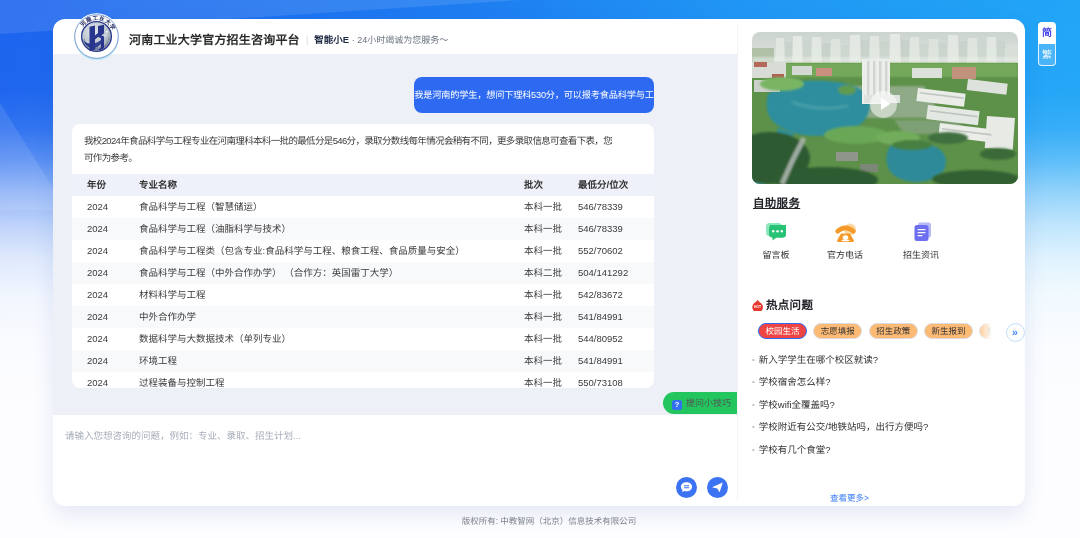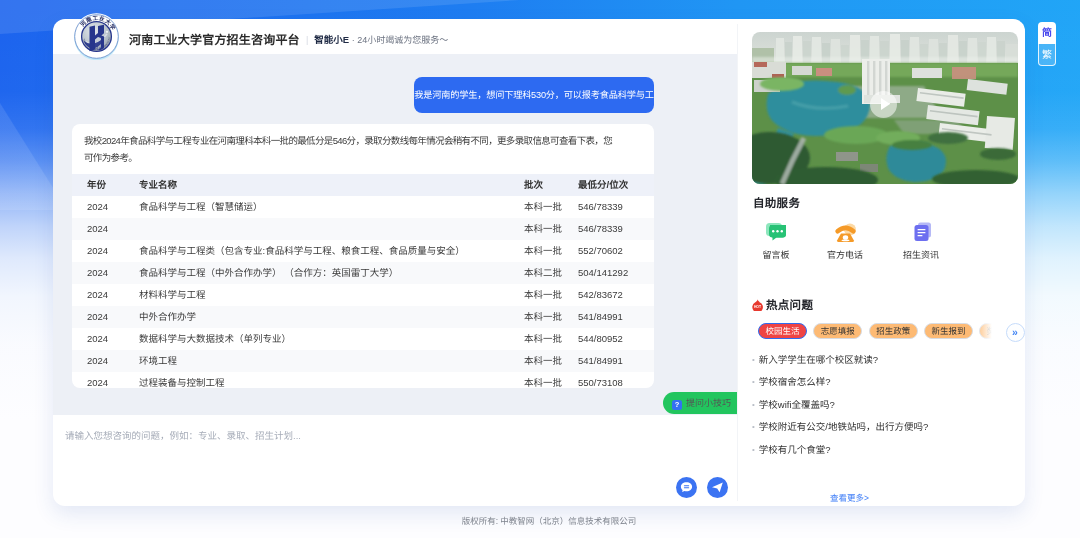--- a/index.html
+++ b/index.html
@@ -136,20 +136,21 @@
           <span class="c4">最低分/位次</span>
         </div>
       <div class="trow">
           <span class="c1">2024</span>
           <span class="c2">食品科学与工程（智慧储运）</span>
           <span class="c3">本科一批</span>
           <span class="c4">546/78339</span>
         </div>
       <div class="trow alt">
           <span class="c1">2024</span>
+          <span class="c2">食品科学与工程（油脂科学与技术）</span>
           <span class="c3">本科一批</span>
           <span class="c4">546/78339</span>
         </div>
       <div class="trow">
           <span class="c1">2024</span>
           <span class="c2">食品科学与工程类（包含专业:食品科学与工程、粮食工程、食品质量与安全）</span>
           <span class="c3">本科一批</span>
           <span class="c4">552/70602</span>
         </div>
       <div class="trow alt">
@@ -306,21 +307,21 @@
         <ellipse cx="224" cy="147" rx="44" ry="9" fill="#336032"></ellipse>
         <ellipse cx="196" cy="106" rx="20" ry="6" fill="#3f7040"></ellipse>
         <ellipse cx="160" cy="113" rx="20" ry="5" fill="#47803f"></ellipse>
         <ellipse cx="246" cy="122" rx="18" ry="6" fill="#3a6b38"></ellipse>
         <path d="M30 152 Q40 128 52 106" stroke="#aab4ac" stroke-width="5" fill="none" opacity="0.9"></path>
       </g>
     </svg>
   </div>
   <div id="play"></div>
 
-  <div class="sect" style="left:753px; top:194px;">自助服务</div>
+  <div class="sect" style="left:753px; top:194px;text-decoration:underline;">自助服务</div>
   <div class="svcicon" style="left:765px;">
     <svg width="23" height="23" viewBox="0 0 23 23">
       <rect x="1" y="2" width="16" height="13" rx="3.5" fill="#8ee6bd"></rect>
       <path d="M5 4 h16 a0 0 0 0 1 0 0 v9 a3.5 3.5 0 0 1 -3.5 3.5 h-6 l-4 3 v-3 a3.5 3.5 0 0 1 -2.5 -3.4 z" fill="#27c275"></path>
       <rect x="4" y="4" width="17" height="12.5" rx="3.5" fill="#27c275"></rect>
       <circle cx="8.2" cy="10.2" r="1.2" fill="#fff"></circle>
         <circle cx="12.5" cy="10.2" r="1.2" fill="#fff"></circle>
         <circle cx="16.8" cy="10.2" r="1.2" fill="#fff"></circle>
     </svg>
   </div>

